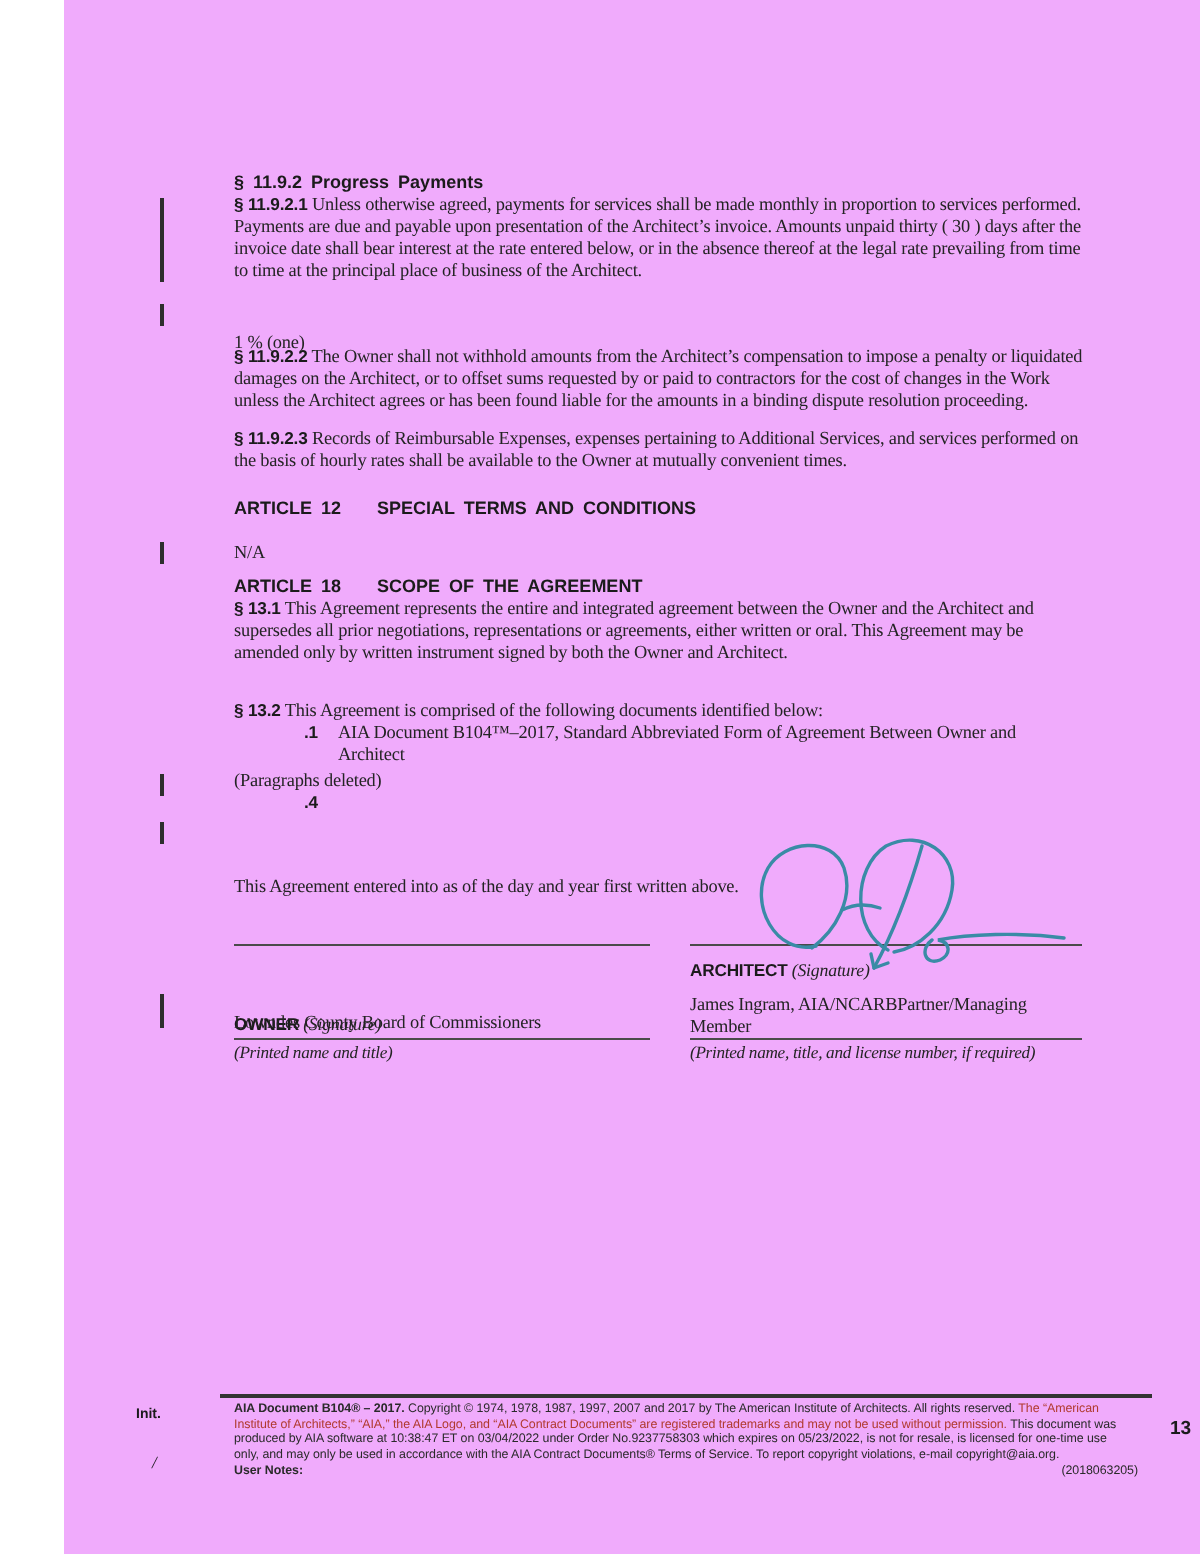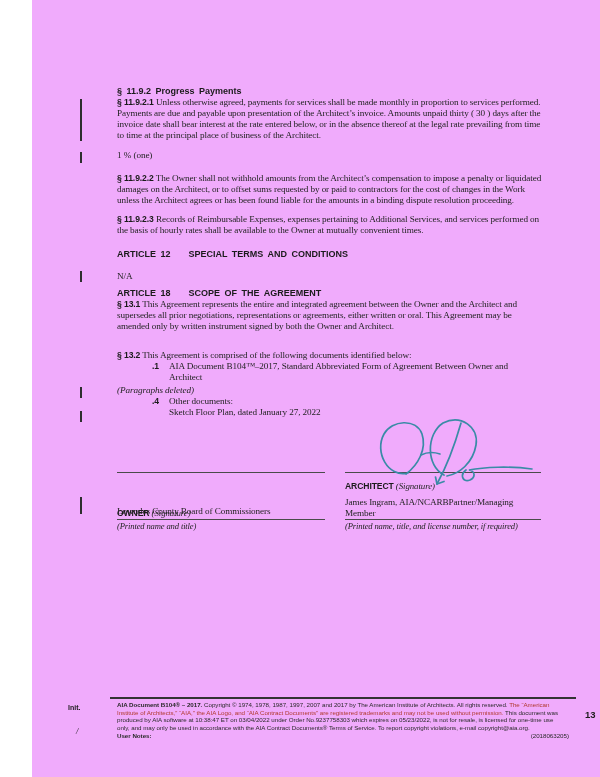--- a/index.html
+++ b/index.html
@@ -4,21 +4,21 @@
 <style>
   html,body{margin:0;padding:0;background:#fff;}
   .page{position:relative;width:600px;height:777px;background:#f0abfc;overflow:hidden;
         font-family:"Liberation Serif",serif;color:#222;margin-left:32px;}
   .abs{position:absolute;}
   .serif{font:9.2px/11px "Liberation Serif",serif;letter-spacing:-0.1px;color:#242424;}
   .ml{white-space:pre-line;}
   .snum{font-family:Liberation Sans, sans-serif;font-weight:bold;font-size:8.6px;letter-spacing:-0.1px;color:#1b1b1b;}
   .shead{font-family:"Liberation Sans",sans-serif;font-weight:bold;font-size:9px;color:#1b1b1b;
          white-space:pre;word-spacing:2px;letter-spacing:0;}
-  .it{font-style:italic;}
+  .it{}
   .bar{position:absolute;left:48px;width:1.5px;background:#2e2e2e;}
   .rule{position:absolute;height:1px;background:#4a4a4a;}
   .item{display:flex;}
   .item .num{width:17px;flex:0 0 17px;}
   .closing{white-space:pre;}
   .sig-label .hint{font:italic 8.9px "Liberation Serif",serif;letter-spacing:-0.1px;color:#242424;}
   .printed-hint{font:italic 8.6px/10px "Liberation Serif",serif;letter-spacing:-0.15px;color:#242424;white-space:pre;}
   .name{white-space:pre-line;}
   .sig-svg{color:var(--ink,#3a8ba6);}
   .flines{font:6.2px/7.7px "Liberation Sans",sans-serif;letter-spacing:-0.02px;color:#2a2a2a;}
@@ -44,21 +44,21 @@
 
   <div class="abs shead" style="left:85px;top:86px;">§ 11.9.2 Progress Payments</div>
 
   <div class="abs serif" style="left:85px;top:97px;width:460px;">
     <span class="snum">§ 11.9.2.1</span><span class="ml"> Unless otherwise agreed, payments for services shall be made monthly in proportion to services performed.
 Payments are due and payable upon presentation of the Architect’s invoice. Amounts unpaid thirty ( 30 ) days after the
 invoice date shall bear interest at the rate entered below, or in the absence thereof at the legal rate prevailing from time
 to time at the principal place of business of the Architect.</span>
   </div>
 
-  <div class="abs serif" style="left:85px;top:150px;text-align:center;">1 % (one)</div>
+  <div class="abs serif" style="left:85px;top:166px;text-align:center;">1 % (one)</div>
 
   <div class="abs serif" style="left:85px;top:173px;width:460px;">
     <span class="snum">§ 11.9.2.2</span><span class="ml"> The Owner shall not withhold amounts from the Architect’s compensation to impose a penalty or liquidated
 damages on the Architect, or to offset sums requested by or paid to contractors for the cost of changes in the Work
 unless the Architect agrees or has been found liable for the amounts in a binding dispute resolution proceeding.</span>
   </div>
 
   <div class="abs serif" style="left:85px;top:214px;width:460px;">
     <span class="snum">§ 11.9.2.3</span><span class="ml"> Records of Reimbursable Expenses, expenses pertaining to Additional Services, and services performed on
 the basis of hourly rates shall be available to the Owner at mutually convenient times.</span>
@@ -82,24 +82,23 @@
   <div class="abs serif item" style="left:120px;top:361px;width:420px;">
     <span class="num snum">.1</span>
     <span class="ml">AIA Document B104™–2017, Standard Abbreviated Form of Agreement Between Owner and
 Architect</span>
   </div>
 
   <div class="abs serif it" style="left:85px;top:385px;">(Paragraphs deleted)</div>
 
   <div class="abs serif item" style="left:120px;top:396px;width:420px;">
     <span class="num snum">.4</span>
-    <span class="ml">Other documents:
-Sketch Floor Plan, dated January 27, 2022</span>
   </div>
 
+  <div class="abs serif closing" style="left:85px;top:438px;">This Agreement entered into as of the day and year first written above.</div>
 
   <div class="rule" style="left:85px;top:472px;width:208px;"></div>
   <div class="rule" style="left:313px;top:472px;width:196px;"></div>
 
   <div class="abs sig-label" style="left:85px;top:502px;">
     <span class="snum">OWNER</span><span class="hint"> (Signature)</span>
   </div>
   <div class="abs sig-label" style="left:313px;top:475px;">
     <span class="snum">ARCHITECT</span><span class="hint"> (Signature)</span>
   </div>

